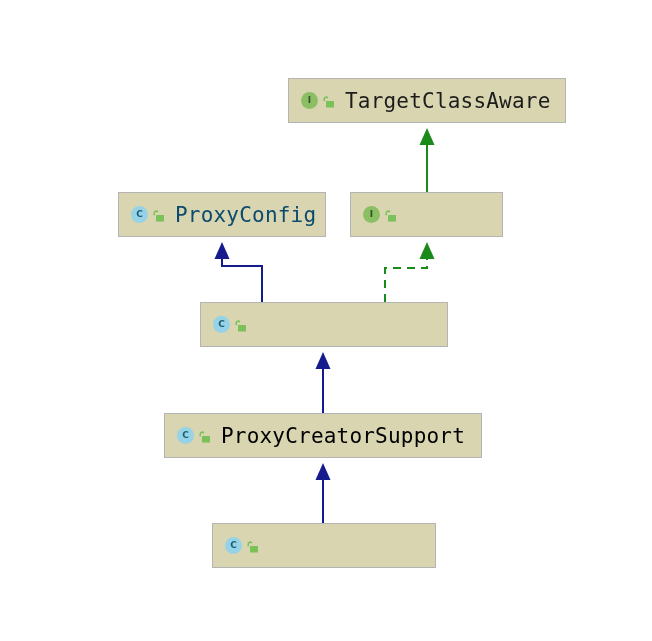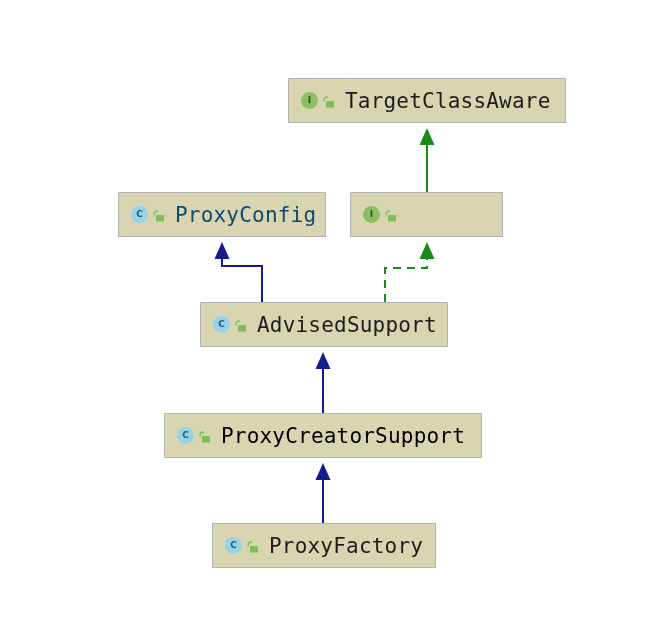--- a/index.html
+++ b/index.html
@@ -136,37 +136,35 @@
         </span>
       </div>
       <div class="uml-node" style="left: 200px; top: 302px; width: 248px; height: 45px; background: rgb(216, 213, 176); border-color: rgb(180, 180, 180);">
         <span class="node-icons">
           <span class="type-icon class" style="background: rgb(150, 211, 230); color: rgb(27, 92, 117);">C</span>
           <span class="lock-icon"><svg viewBox="0 0 14 14" width="14" height="14" aria-hidden="true">
               <path d="M3.2 6.2 V4.1 a2.0 2.0 0 0 1 3.6 -1.15" fill="none" stroke="#79c158" stroke-width="1.5"></path>
               <rect x="5.0" y="6.0" width="8.0" height="6.6" rx="0.6" fill="#79c158"></rect>
             </svg></span>
         </span>
-        <span class="node-label" style="color: rgb(28, 28, 28);">AdvisedSupport</span>
       </div>
       <div class="uml-node" style="left: 164px; top: 413px; width: 318px; height: 45px; background: rgb(216, 213, 176); border-color: rgb(180, 180, 180);">
         <span class="node-icons">
           <span class="type-icon class" style="background: rgb(150, 211, 230); color: rgb(27, 92, 117);">C</span>
           <span class="lock-icon"><svg viewBox="0 0 14 14" width="14" height="14" aria-hidden="true">
               <path d="M3.2 6.2 V4.1 a2.0 2.0 0 0 1 3.6 -1.15" fill="none" stroke="#79c158" stroke-width="1.5"></path>
               <rect x="5.0" y="6.0" width="8.0" height="6.6" rx="0.6" fill="#79c158"></rect>
             </svg></span>
         </span>
         <span class="node-label" style="color: #000000;">ProxyCreatorSupport</span>
       </div>
       <div class="uml-node" style="left: 212px; top: 523px; width: 224px; height: 45px; background: rgb(216, 213, 176); border-color: rgb(180, 180, 180);">
         <span class="node-icons">
           <span class="type-icon class" style="background: rgb(150, 211, 230); color: rgb(27, 92, 117);">C</span>
           <span class="lock-icon"><svg viewBox="0 0 14 14" width="14" height="14" aria-hidden="true">
               <path d="M3.2 6.2 V4.1 a2.0 2.0 0 0 1 3.6 -1.15" fill="none" stroke="#79c158" stroke-width="1.5"></path>
               <rect x="5.0" y="6.0" width="8.0" height="6.6" rx="0.6" fill="#79c158"></rect>
             </svg></span>
         </span>
-        <span class="node-label" style="color: rgb(28, 28, 28);">ProxyFactory</span>
       </div>
     </div>
 
 </div>
 
 </body></html>

